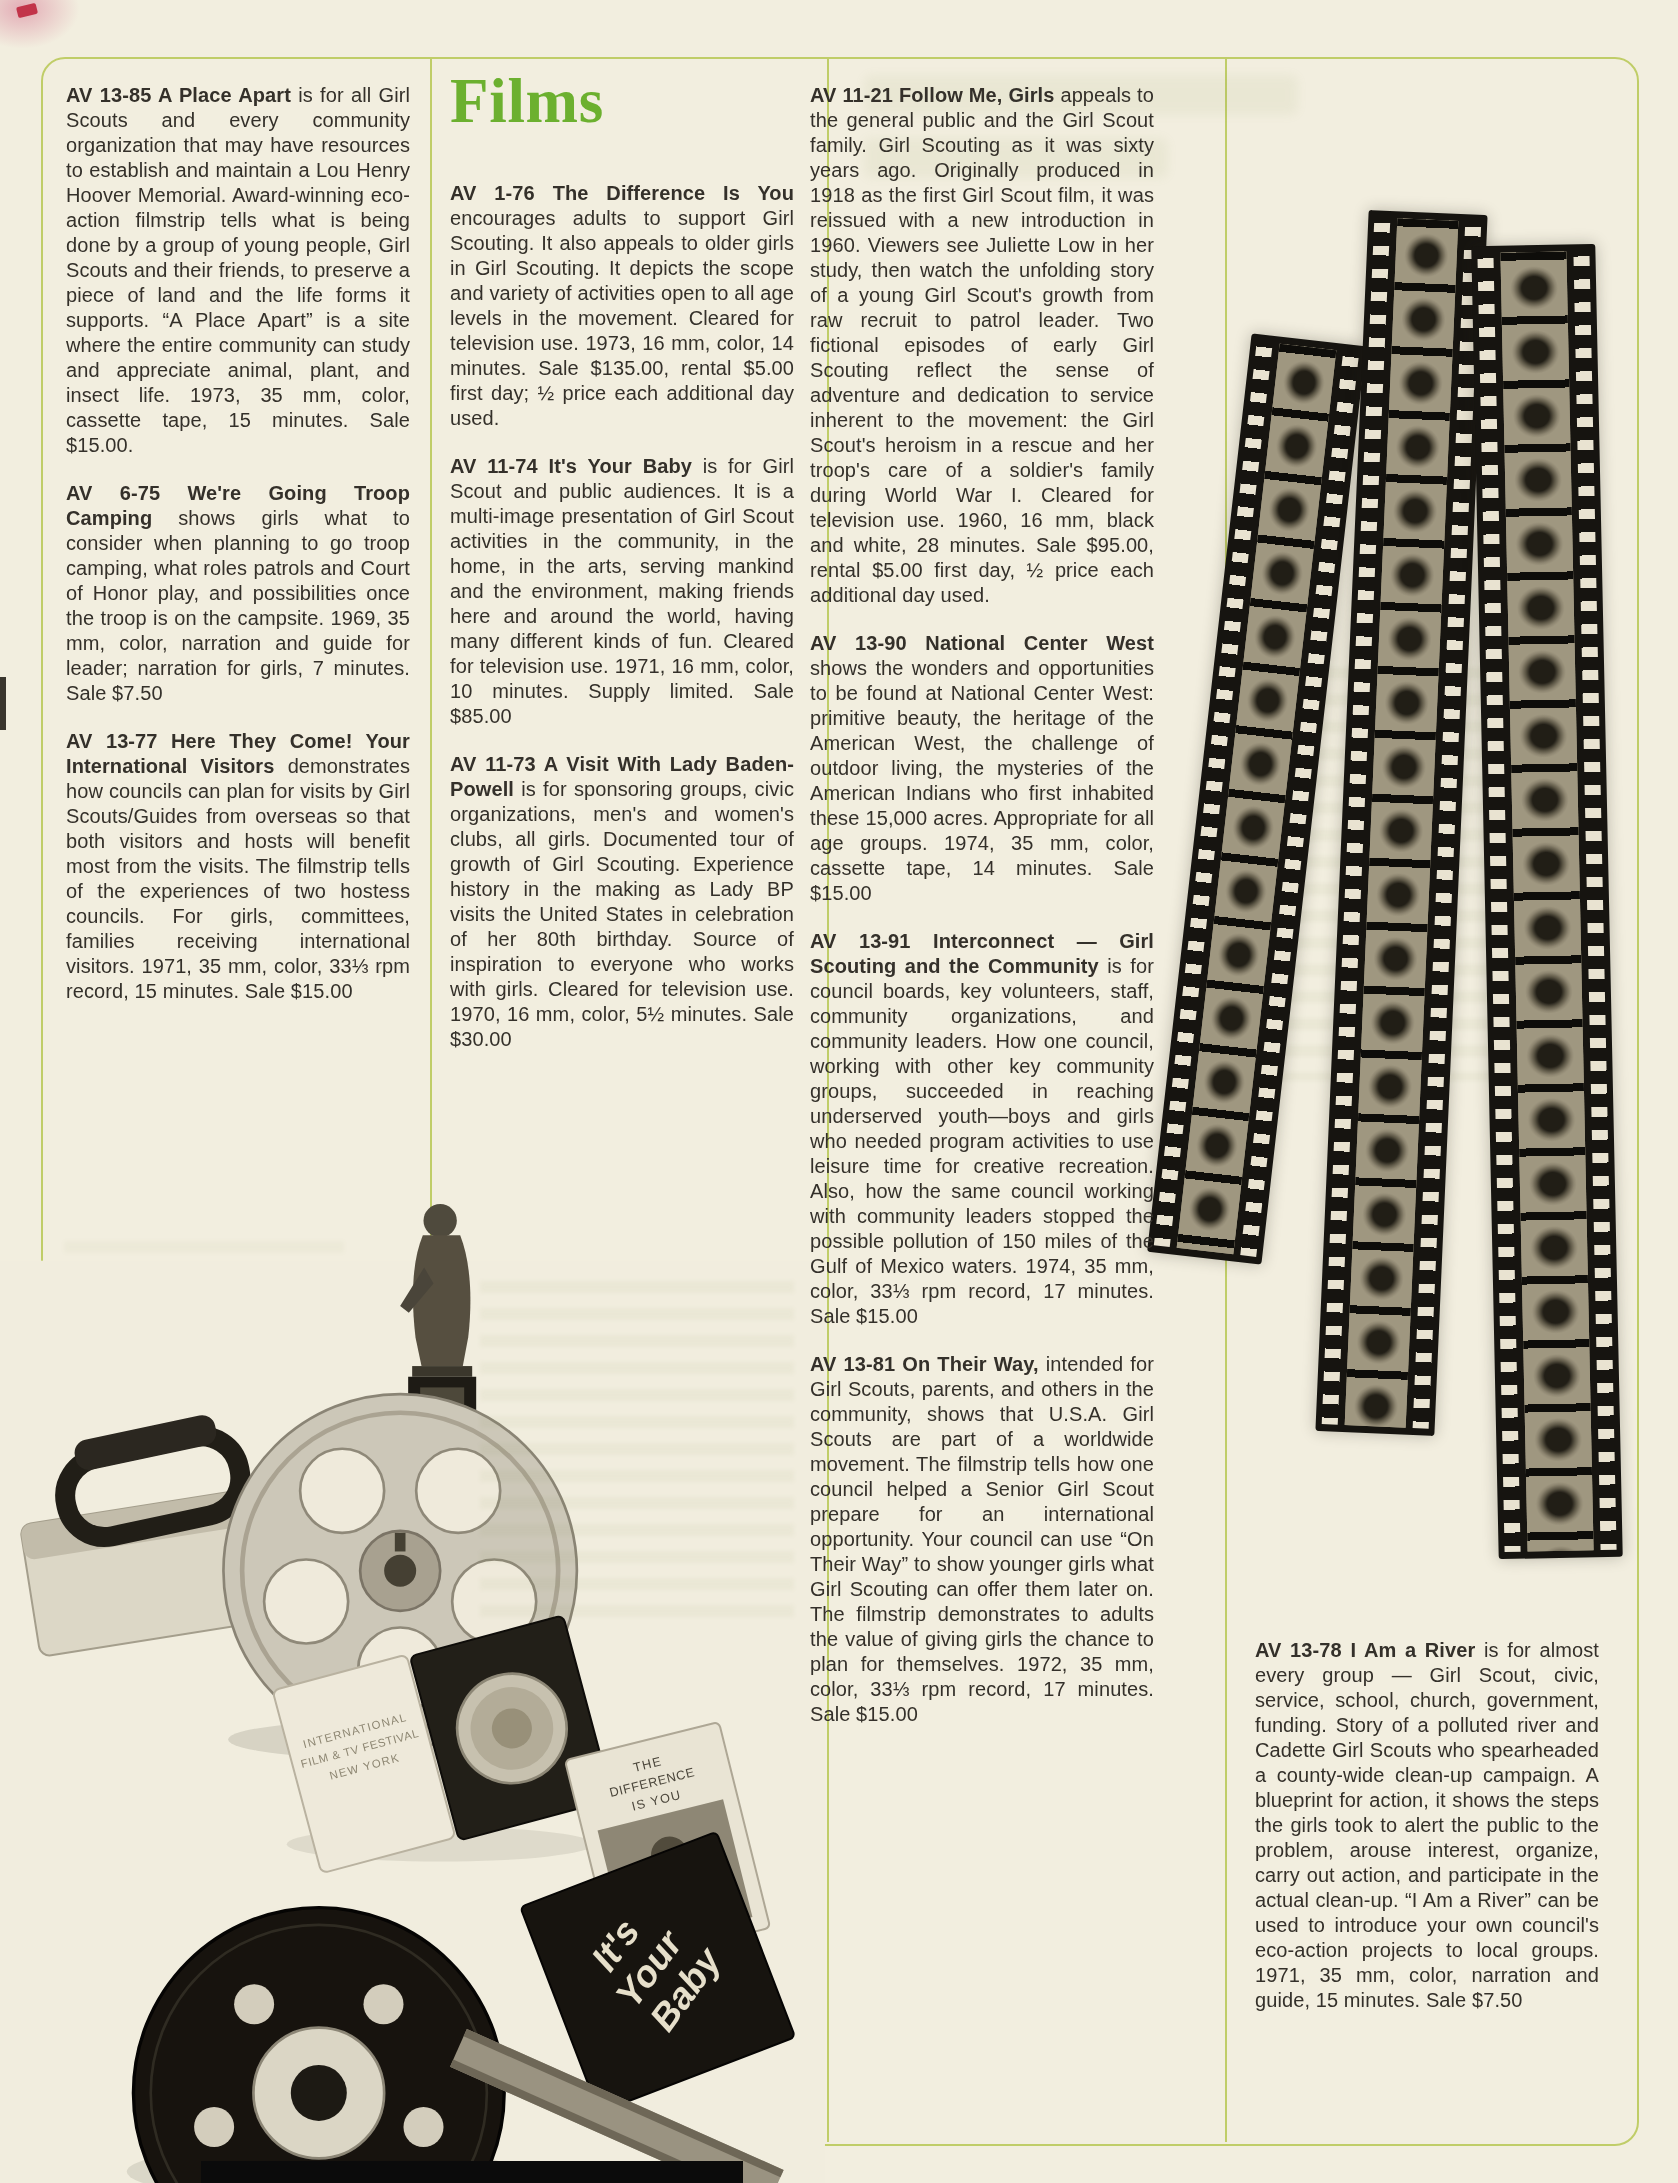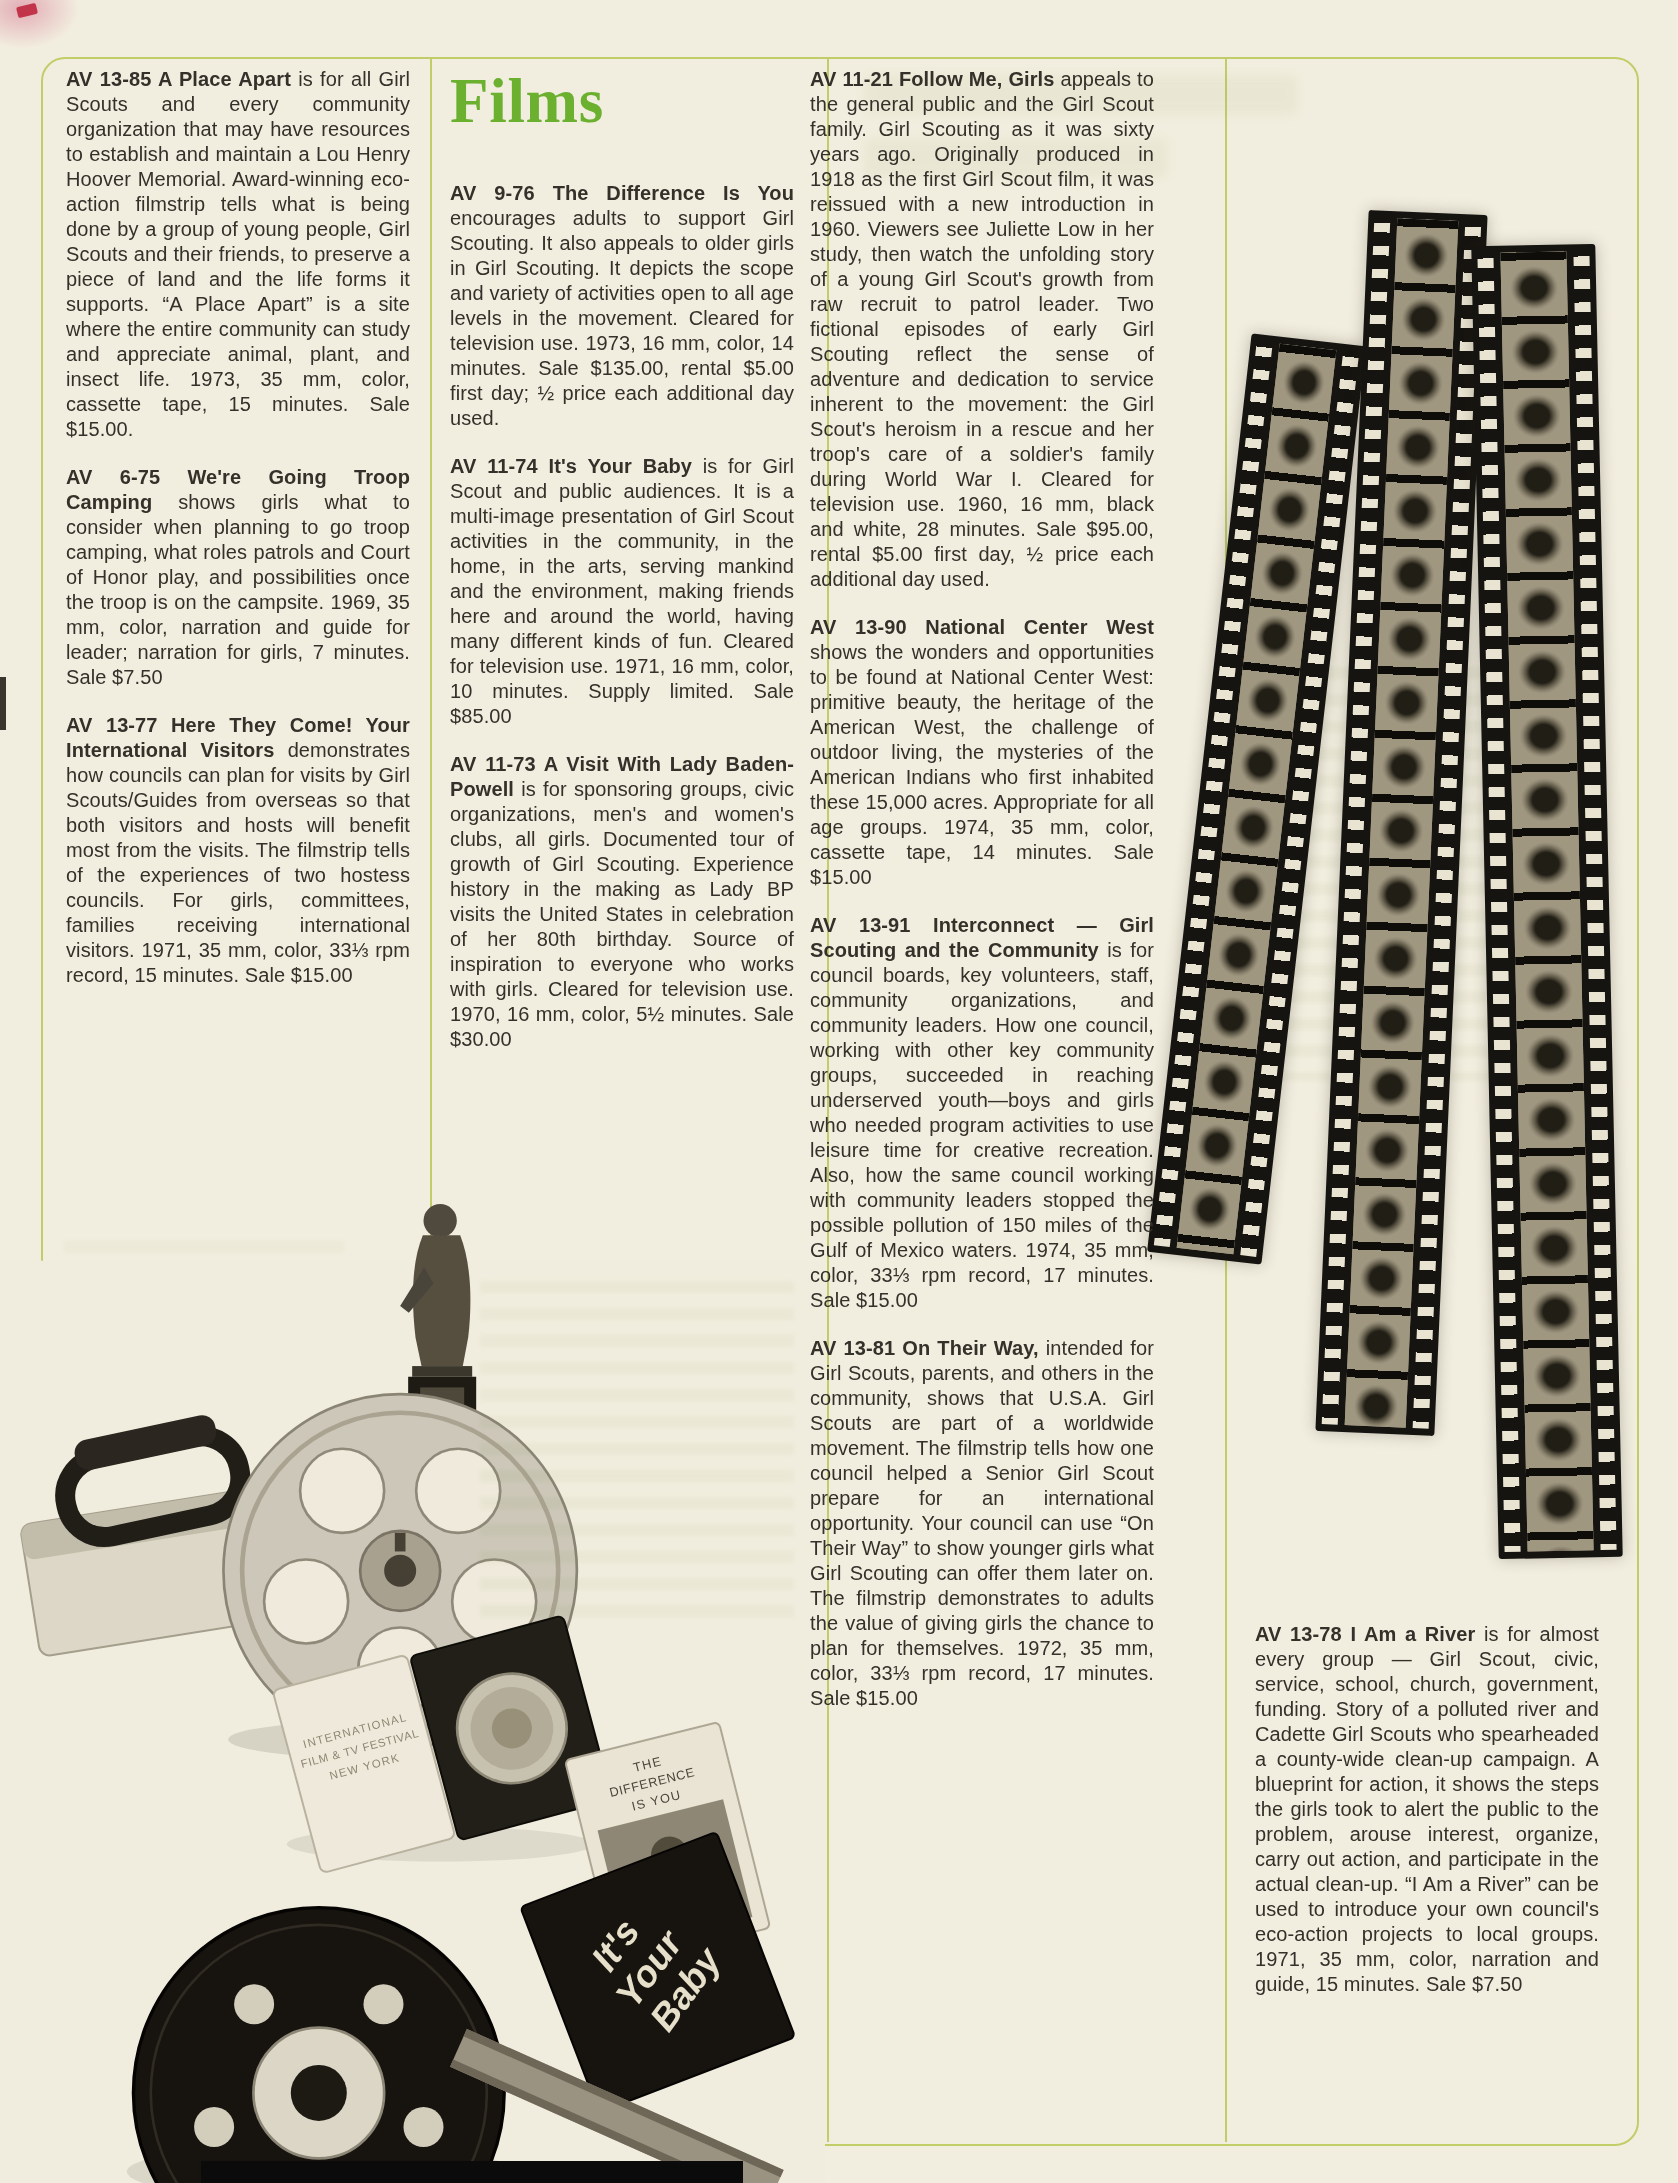--- a/index.html
+++ b/index.html
@@ -26,21 +26,21 @@
   
   .col{
     position:absolute;width:344px;
     font-size:20px;line-height:25px;
     text-align:justify;letter-spacing:0.1px;
   }
   #col1{left:66px;top:67px}
   #col2{left:450px;top:57px}
   #col3{left:810px;top:67px}
   #col4{left:1255px;top:1622px}
-  .entry{margin:0 0 23px 0;}
+  .entry{margin:16px 0 23px 0;}
   .entry b{font-weight:bold;}
 
   #films-heading{
     font-family:"Liberation Serif","DejaVu Serif",serif;
     font-weight:bold;
     color:var(--accent-green,#6cb02f);
     font-size:63px;line-height:1;
     margin:13.3px 0 48px 0;letter-spacing:0.7px;text-align:left;
   }
 
@@ -218,21 +218,21 @@
   <div class="ghost" id="ghost-mid"></div>
 
   <div class="col" id="col1">
     <p class="entry"><b>AV 13-85 A Place Apart</b><span> is for all Girl Scouts and every community organization that may have resources to establish and maintain a Lou Henry Hoover Memorial. Award-winning eco-action filmstrip tells what is being done by a group of young people, Girl Scouts and their friends, to preserve a piece of land and the life forms it supports. “A Place Apart” is a site where the entire community can study and appreciate animal, plant, and insect life. 1973, 35 mm, color, cassette tape, 15 minutes.  Sale $15.00.</span></p>
     <p class="entry"><b>AV 6-75 We're Going Troop Camping</b><span> shows girls what to consider when planning to go troop camping, what roles patrols and Court of Honor play, and possibilities once the troop is on the campsite. 1969, 35 mm, color, narration and guide for leader; narration for girls, 7 minutes.  Sale $7.50</span></p>
     <p class="entry"><b>AV 13-77 Here They Come! Your International Visitors</b><span> demonstrates how councils can plan for visits by Girl Scouts/Guides from overseas so that both visitors and hosts will benefit most from the visits. The filmstrip tells of the experiences of two hostess councils. For girls, committees, families receiving international visitors. 1971, 35 mm, color, 33⅓ rpm record, 15 minutes.  Sale $15.00</span></p>
   </div>
 
   <div class="col" id="col2">
     <h1 id="films-heading">Films</h1>
-    <p class="entry"><b>AV 9-76 The Difference Is You</b><span> encourages adults to support Girl Scouting. It also appeals to older girls in Girl Scouting. It depicts the scope and variety of activities open to all age levels in the movement. Cleared for television use. 1973, 16 mm, color, 14 minutes. Sale $135.00, rental $5.00 first day; ½ price each additional day used.</span></p>
+    <p class="entry"><b>AV 1-76 The Difference Is You</b><span> encourages adults to support Girl Scouting. It also appeals to older girls in Girl Scouting. It depicts the scope and variety of activities open to all age levels in the movement. Cleared for television use. 1973, 16 mm, color, 14 minutes. Sale $135.00, rental $5.00 first day; ½ price each additional day used.</span></p>
     <p class="entry"><b>AV 11-74 It's Your Baby</b><span> is for Girl Scout and public audiences. It is a multi-image presentation of Girl Scout activities in the community, in the home, in the arts, serving mankind and the environment, making friends here and around the world, having many different kinds of fun. Cleared for television use. 1971, 16 mm, color, 10 minutes. Supply limited.  Sale $85.00</span></p>
     <p class="entry"><b>AV 11-73 A Visit With Lady Baden-Powell</b><span> is for sponsoring groups, civic organizations, men's and women's clubs, all girls. Documented tour of growth of Girl Scouting. Experience history in the making as Lady BP visits the United States in celebration of her 80th birthday. Source of inspiration to everyone who works with girls. Cleared for television use. 1970, 16 mm, color, 5½ minutes.  Sale $30.00</span></p>
   </div>
 
   <div class="col" id="col3">
     <p class="entry"><b>AV 11-21 Follow Me, Girls</b><span> appeals to the general public and the Girl Scout family. Girl Scouting as it was sixty years ago. Originally produced in 1918 as the first Girl Scout film, it was reissued with a new introduction in 1960. Viewers see Juliette Low in her study, then watch the unfolding story of a young Girl Scout's growth from raw recruit to patrol leader. Two fictional episodes of early Girl Scouting reflect the sense of adventure and dedication to service inherent to the movement: the Girl Scout's heroism in a rescue and her troop's care of a soldier's family during World War I. Cleared for television use. 1960, 16 mm, black and white, 28 minutes.  Sale $95.00, rental $5.00 first day, ½ price each additional day used.</span></p>
     <p class="entry"><b>AV 13-90 National Center West</b><span> shows the wonders and opportunities to be found at National Center West: primitive beauty, the heritage of the American West, the challenge of outdoor living, the mysteries of the American Indians who first inhabited these 15,000 acres. Appropriate for all age groups. 1974, 35 mm, color, cassette tape, 14 minutes.  Sale $15.00</span></p>
     <p class="entry"><b>AV 13-91 Interconnect — Girl Scouting and the Community</b><span> is for council boards, key volunteers, staff, community organizations, and community leaders. How one council, working with other key community groups, succeeded in reaching underserved youth—boys and girls who needed program activities to use leisure time for creative recreation. Also, how the same council working with community leaders stopped the possible pollution of 150 miles of the Gulf of Mexico waters. 1974, 35 mm, color, 33⅓ rpm record, 17 minutes.  Sale $15.00</span></p>
     <p class="entry"><b>AV 13-81 On Their Way,</b><span> intended for Girl Scouts, parents, and others in the community, shows that U.S.A. Girl Scouts are part of a worldwide movement. The filmstrip tells how one council helped a Senior Girl Scout prepare for an international opportunity. Your council can use “On Their Way” to show younger girls what Girl Scouting can offer them later on. The filmstrip demonstrates to adults the value of giving girls the chance to plan for themselves. 1972, 35 mm, color, 33⅓ rpm record, 17 minutes.  Sale $15.00</span></p>
   </div>

